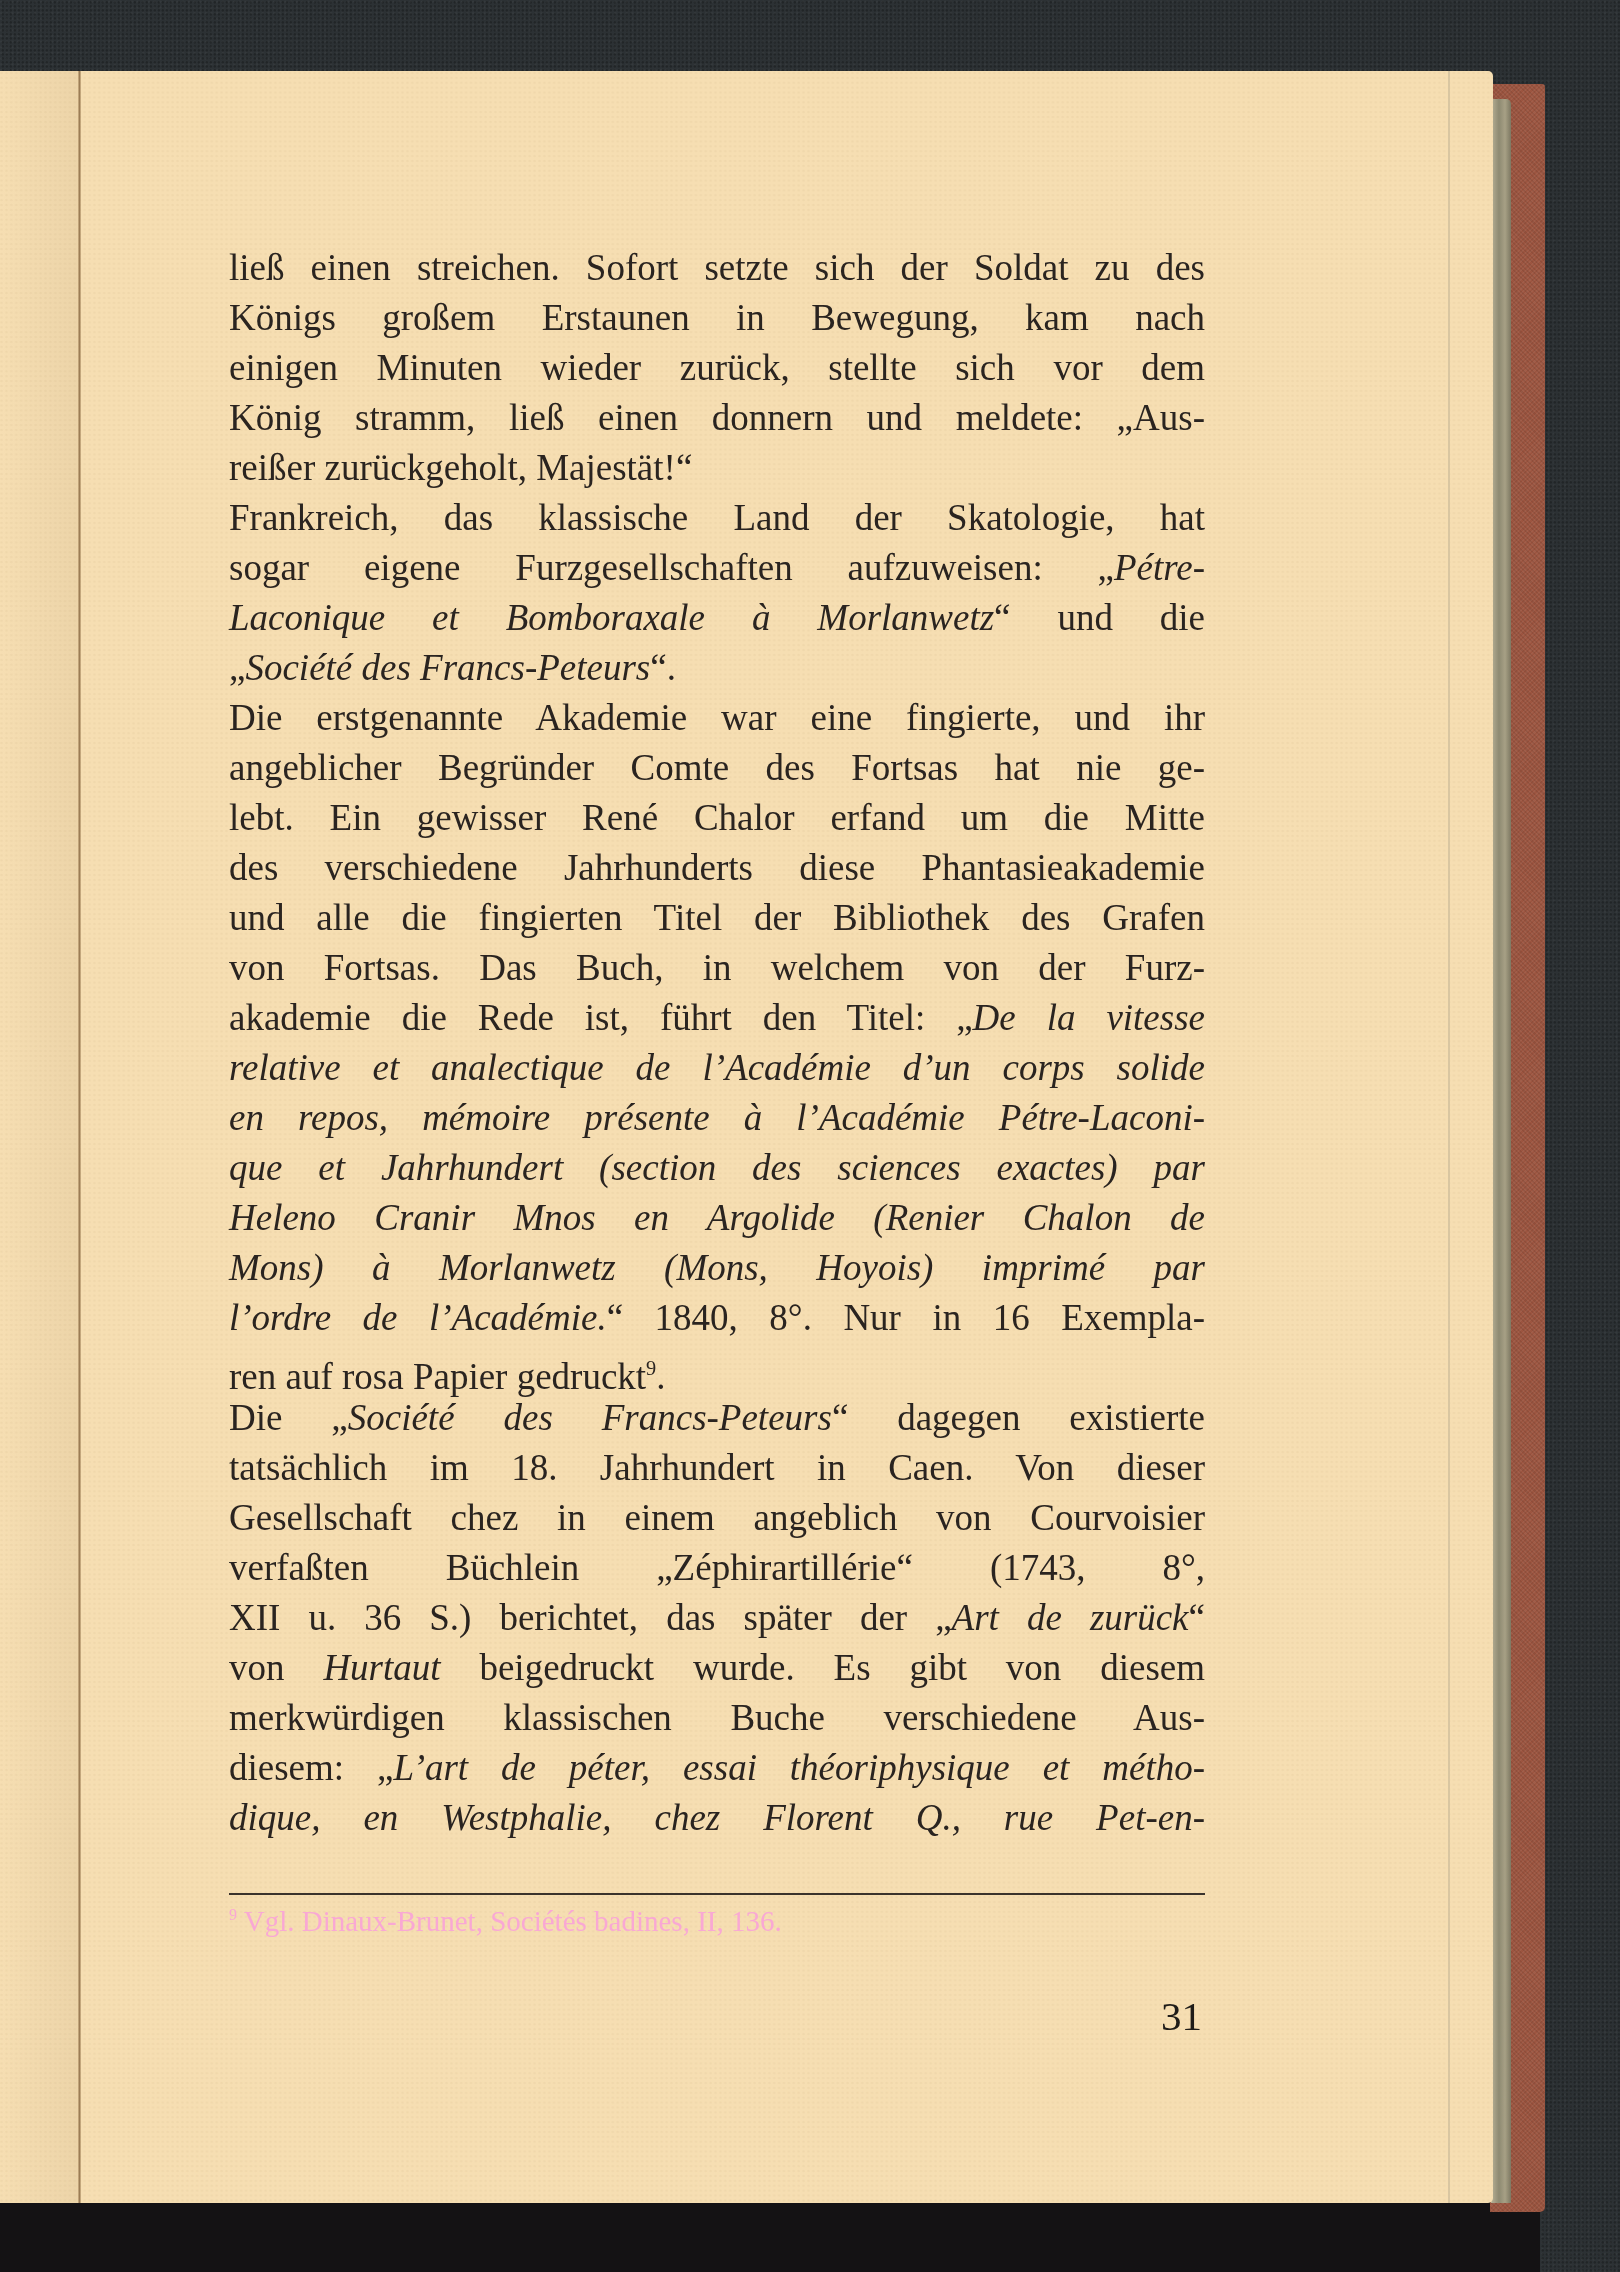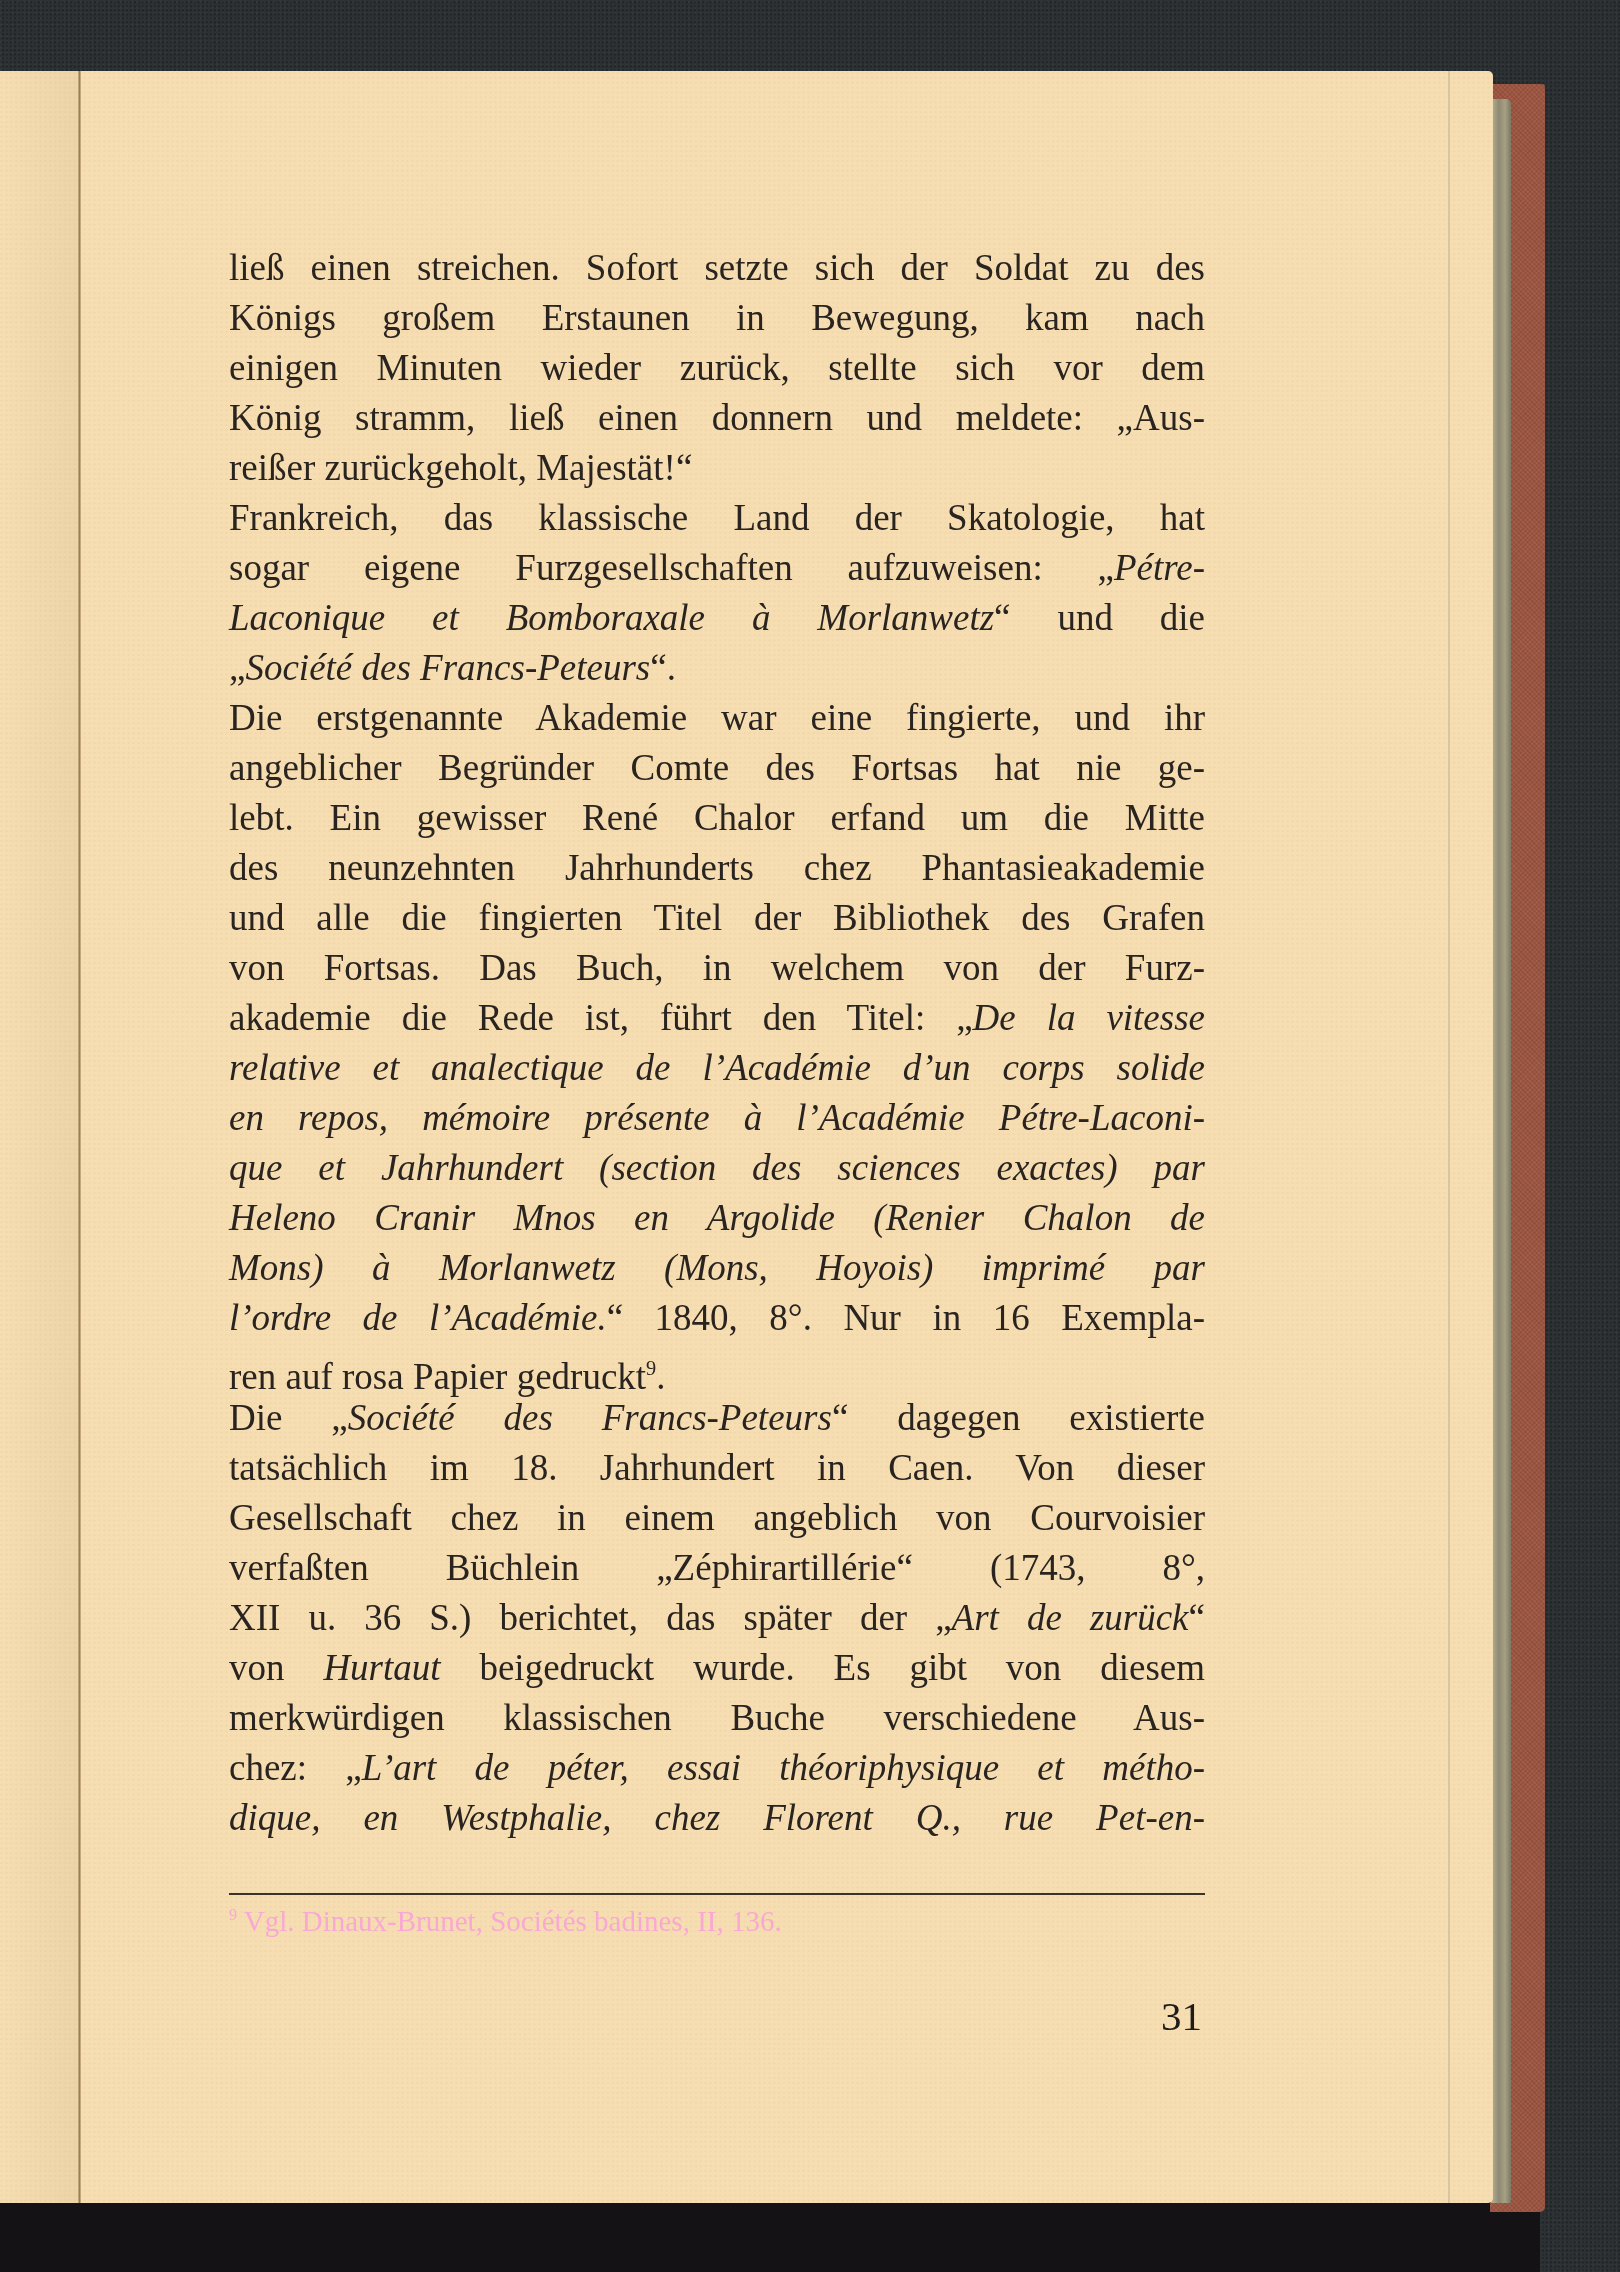--- a/index.html
+++ b/index.html
@@ -101,39 +101,39 @@
     <span class="line"><span>einigen Minuten wieder zurück, stellte sich vor dem</span></span>
     <span class="line"><span>König stramm, ließ einen donnern und meldete: „Aus-</span></span>
     <span class="line last"><span>reißer zurückgeholt, Majestät!“</span></span>
     <span class="line"><span>Frankreich, das klassische Land der Skatologie, hat</span></span>
     <span class="line"><span>sogar eigene Furzgesellschaften aufzuweisen: „</span><i>Pétre-</i></span>
     <span class="line"><i>Laconique et Bomboraxale à Morlanwetz</i><span>“ und die</span></span>
     <span class="line last"><span>„</span><i>Société des Francs-Peteurs</i><span>“.</span></span>
     <span class="line"><span>Die erstgenannte Akademie war eine fingierte, und ihr</span></span>
     <span class="line"><span>angeblicher Begründer Comte des Fortsas hat nie ge-</span></span>
     <span class="line"><span>lebt. Ein gewisser René Chalor erfand um die Mitte</span></span>
-    <span class="line"><span>des neunzehnten Jahrhunderts chez Phantasieakademie</span></span>
+    <span class="line"><span>des verschiedene Jahrhunderts diese Phantasieakademie</span></span>
     <span class="line"><span>und alle die fingierten Titel der Bibliothek des Grafen</span></span>
     <span class="line"><span>von Fortsas. Das Buch, in welchem von der Furz-</span></span>
     <span class="line"><span>akademie die Rede ist, führt den Titel: „</span><i>De la vitesse</i></span>
     <span class="line"><i>relative et analectique de l’Académie d’un corps solide</i></span>
     <span class="line"><i>en repos, mémoire présente à l’Académie Pétre-Laconi-</i></span>
     <span class="line"><i>que et Jahrhundert (section des sciences exactes) par</i></span>
     <span class="line"><i>Heleno Cranir Mnos en Argolide (Renier Chalon de</i></span>
     <span class="line"><i>Mons) à Morlanwetz (Mons, Hoyois) imprimé par</i></span>
     <span class="line"><i>l’ordre de l’Académie.</i><span>“ 1840, 8°. Nur in 16 Exempla-</span></span>
     <span class="line last"><span>ren auf rosa Papier gedruckt</span><sup>9</sup><span>.</span></span>
     <span class="line"><span>Die „</span><i>Société des Francs-Peteurs</i><span>“ dagegen existierte</span></span>
     <span class="line"><span>tatsächlich im 18. Jahrhundert in Caen. Von dieser</span></span>
     <span class="line"><span>Gesellschaft chez in einem angeblich von Courvoisier</span></span>
     <span class="line"><span>verfaßten Büchlein „Zéphirartillérie“ (1743, 8°,</span></span>
     <span class="line"><span>XII u. 36 S.) berichtet, das später der „</span><i>Art de zurück</i><span>“</span></span>
     <span class="line"><span>von </span><i>Hurtaut</i><span> beigedruckt wurde. Es gibt von diesem</span></span>
     <span class="line"><span>merkwürdigen klassischen Buche verschiedene Aus-</span></span>
-    <span class="line"><span>chez: „</span><i>L’art de péter, essai théoriphysique et métho-</i></span>
+    <span class="line"><span>diesem: „</span><i>L’art de péter, essai théoriphysique et métho-</i></span>
     <span class="line"><i>dique, en Westphalie, chez Florent Q., rue Pet-en-</i></span>
   </div>
 
 <div class="footnote-rule"></div>
 <div class="footnote">
   <sup>9</sup>
   <span>Vgl. Dinaux-Brunet, Sociétés badines, II, 136.</span>
 </div>
 
 <div class="page-number">31</div>

